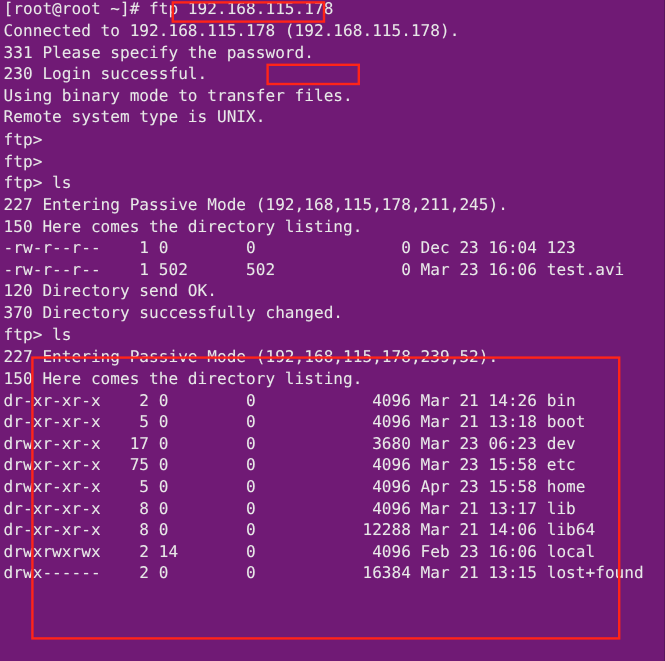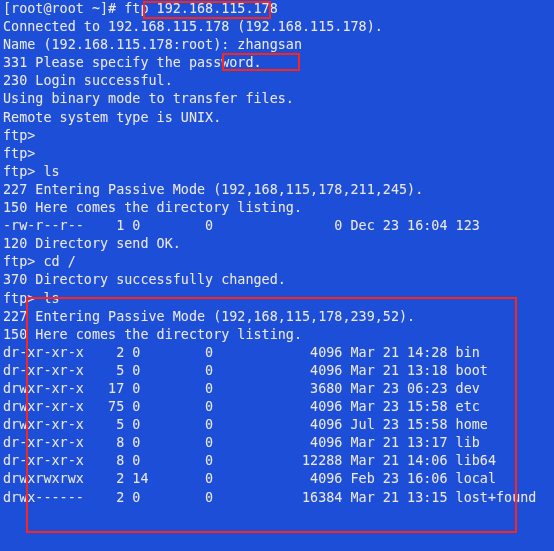--- a/index.html
+++ b/index.html
@@ -10,21 +10,21 @@
   body {
     width: 554px;
     height: 551px;
     overflow: hidden;
     font-family: "DejaVu Sans Mono", "Liberation Mono", monospace;
   }
   #terminal {
     position: relative;
     width: 554px;
     height: 551px;
-    background: #1d4ed8;
+    background: #701a75;
     overflow: hidden;
   }
   #console-lines {
     position: absolute;
     left: 0;
     top: 0;
     width: 554px;
     padding: 0;
     margin: 0;
   }
@@ -67,42 +67,41 @@
   }
 </style>
 </head>
 <body>
 
 <div id="terminal">
 
   <div id="console-lines">
       <span class="line">[root@root ~]# ftp 192.168.115.178</span>
       <span class="line">Connected to 192.168.115.178 (192.168.115.178).</span>
-      <span class="line">Name (192.168.115.178:root): zhangsan</span>
       <span class="line">331 Please specify the password.</span>
       <span class="line">230 Login successful.</span>
       <span class="line">Using binary mode to transfer files.</span>
       <span class="line">Remote system type is UNIX.</span>
       <span class="line">ftp&gt;</span>
       <span class="line">ftp&gt;</span>
       <span class="line">ftp&gt; ls</span>
       <span class="line">227 Entering Passive Mode (192,168,115,178,211,245).</span>
       <span class="line">150 Here comes the directory listing.</span>
       <span class="line">-rw-r--r--    1 0        0               0 Dec 23 16:04 123</span>
+      <span class="line">-rw-r--r--    1 502      502             0 Mar 23 16:06 test.avi</span>
       <span class="line">120 Directory send OK.</span>
-      <span class="line">ftp&gt; cd /</span>
       <span class="line">370 Directory successfully changed.</span>
       <span class="line">ftp&gt; ls</span>
       <span class="line">227 Entering Passive Mode (192,168,115,178,239,52).</span>
       <span class="line">150 Here comes the directory listing.</span>
-      <span class="line">dr-xr-xr-x    2 0        0            4096 Mar 21 14:28 bin</span>
+      <span class="line">dr-xr-xr-x    2 0        0            4096 Mar 21 14:26 bin</span>
       <span class="line">dr-xr-xr-x    5 0        0            4096 Mar 21 13:18 boot</span>
       <span class="line">drwxr-xr-x   17 0        0            3680 Mar 23 06:23 dev</span>
       <span class="line">drwxr-xr-x   75 0        0            4096 Mar 23 15:58 etc</span>
-      <span class="line">drwxr-xr-x    5 0        0            4096 Jul 23 15:58 home</span>
+      <span class="line">drwxr-xr-x    5 0        0            4096 Apr 23 15:58 home</span>
       <span class="line">dr-xr-xr-x    8 0        0            4096 Mar 21 13:17 lib</span>
       <span class="line">dr-xr-xr-x    8 0        0           12288 Mar 21 14:06 lib64</span>
       <span class="line">drwxrwxrwx    2 14       0            4096 Feb 23 16:06 local</span>
       <span class="line">drwx------    2 0        0           16384 Mar 21 13:15 lost+found</span>
     </div>
 
   <div class="annotation-box" id="box-ip"></div>
 
   <div class="annotation-box" id="box-user"></div>
 

